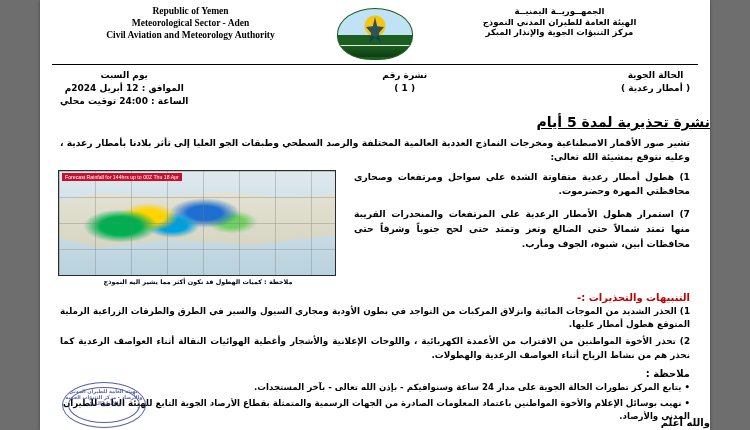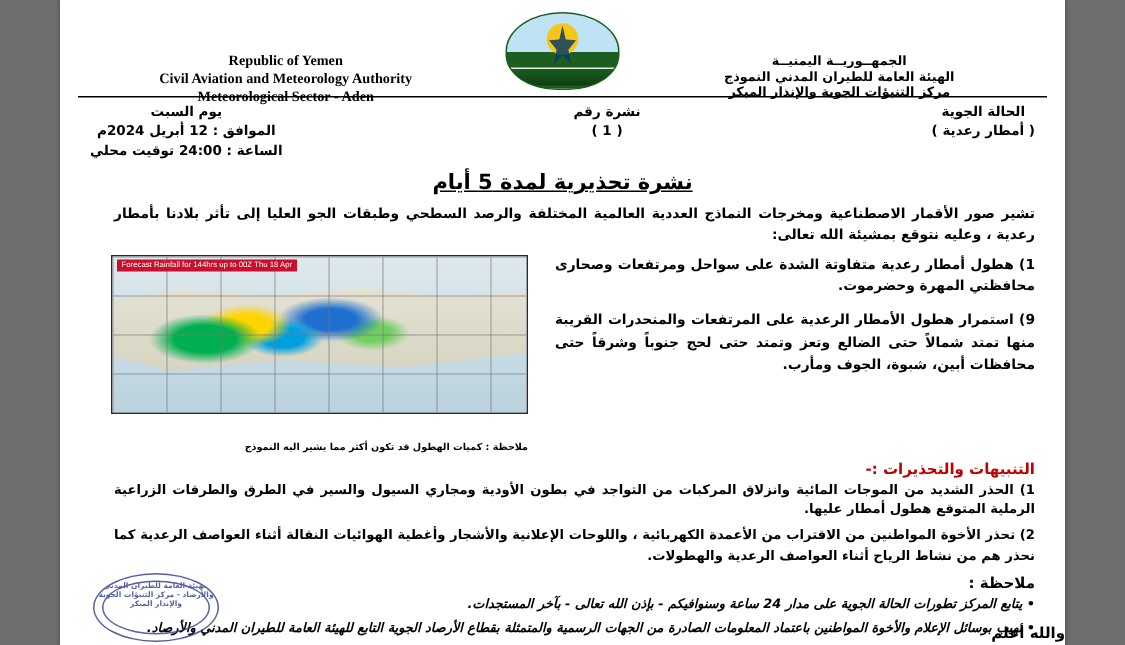--- a/index.html
+++ b/index.html
@@ -35,21 +35,20 @@
     flex-direction: row;
     align-items: flex-start;
     padding: 6px 14px 2px 14px;
     height: 62px;
     box-sizing: border-box;
   }
   .hdr-col {
     flex: 1 1 0;
     text-align: center;
     line-height: 1.25;
-    margin-top: 30px;
   }
   .hdr-en {
     font-family: "Liberation Serif", serif;
     font-weight: bold;
     font-size: 9.5px;
     color: #000;
   }
   .hdr-ar {
     font-family: "DejaVu Sans", sans-serif;
     font-weight: bold;
@@ -109,33 +108,32 @@
     padding: 4px 20px 0 20px;
     font-family: "DejaVu Sans", sans-serif;
     font-size: 9px;
     font-weight: bold;
     color: #000;
   }
   .meta-cell { text-align: center; line-height: 1.45; }
   .meta-cell .l2 { font-weight: bold; }
   
   .doc-title {
-    text-align: center;
     direction: rtl;
     font-family: "DejaVu Sans", sans-serif;
     font-weight: bold;
     font-size: 14px;
     color: #000;
     margin-top: 6px;
     text-decoration: underline;
   }
   
   .body-wrap {
     direction: rtl;
-    padding: 6px 20px 0 36px;
+    padding: 6px 20px 0 20px;
     font-family: "DejaVu Sans", sans-serif;
     color: #000;
   }
   .intro {
     font-size: 9.2px;
     font-weight: bold;
     line-height: 1.55;
     text-align: justify;
   }
   .two-col {
@@ -210,22 +208,22 @@
     padding: 1px 3px;
     white-space: nowrap;
     direction: ltr;
   }
   .map-note {
     direction: rtl;
     font-family: "DejaVu Sans", sans-serif;
     font-size: 6.4px;
     font-weight: bold;
     color: #000;
-    text-align: right;
-    margin-top: 18px;
+    text-align: center;
+    margin-top: 2px;
   }
   
   .sec-title {
     font-family: "DejaVu Sans", sans-serif;
     font-size: 10px;
     font-weight: bold;
     color: #c00000;
     margin-top: 6px;
   }
   .sec-title.black { color: #000; }
@@ -235,21 +233,20 @@
     line-height: 1.55;
     text-align: justify;
     margin-top: 2px;
   }
   .sec-list p { margin: 0 0 3px 0; }
   .note-list {
     font-size: 8.6px;
     font-weight: bold;
     line-height: 1.5;
     margin-top: 2px;
-    font-style: italic;
   }
   .note-list p { margin: 0 0 3px 0; }
   .footer-ar {
     direction: rtl;
     text-align: right;
     font-family: "DejaVu Sans", sans-serif;
     font-size: 10px;
     font-weight: bold;
     color: #000;
     position: absolute;
@@ -286,22 +283,22 @@
 </style>
 </head>
 <body>
 
 <div class="page">
   <div class="inner">
 
     <div class="header">
       <div class="hdr-col">
         <div class="hdr-en">Republic of Yemen</div>
+        <div class="hdr-en">Meteorological Sector - Aden</div>
         <div class="hdr-en">Civil Aviation and Meteorology Authority</div>
-        <div class="hdr-en">Meteorological Sector - Aden</div>
       </div>
 
       <div class="logo-col">
         <div class="logo"></div>
       </div>
 
       <div class="hdr-col">
         <div class="hdr-ar">الجمهــوريــة اليمنيــة</div>
         <div class="hdr-ar">الهيئة العامة للطيران المدني النموذج</div>
         <div class="hdr-ar">مركز التنبؤات الجوية والإنذار المبكر</div>
@@ -328,21 +325,21 @@
 
     <div class="doc-title">نشرة تحذيرية لمدة 5 أيام</div>
 
     <div class="body-wrap">
 
       <div class="intro">تشير صور الأقمار الاصطناعية ومخرجات النماذج العددية العالمية المختلفة والرصد السطحي وطبقات الجو العليا إلى تأثر بلادنا بأمطار رعدية ، وعليه نتوقع بمشيئة الله تعالى:</div>
 
       <div class="two-col">
         <div class="col-text">
           <p>1) هطول أمطار رعدية متفاوتة الشدة على سواحل ومرتفعات وصحارى محافظتي المهرة وحضرموت.</p>
-          <p>9) استمرار هطول الأمطار الرعدية على المرتفعات والمنحدرات القريبة منها تمتد شمالاً حتى الضالع وتعز وتمتد حتى لحج جنوباً وشرقاً حتى محافظات أبين، شبوة، الجوف ومأرب.</p>
+          <p>7) استمرار هطول الأمطار الرعدية على المرتفعات والمنحدرات القريبة منها تمتد شمالاً حتى الضالع وتعز وتمتد حتى لحج جنوباً وشرقاً حتى محافظات أبين، شبوة، الجوف ومأرب.</p>
         </div>
 
         <div class="col-img">
           <div class="map-box">
             <div class="map-ocean"></div>
             <div class="map-land"></div>
             <div class="map-rain"></div>
             <div class="map-grid"></div>
             <div class="map-caption">Forecast Rainfall for 144hrs up to 00Z Thu 18 Apr</div>
           </div>

